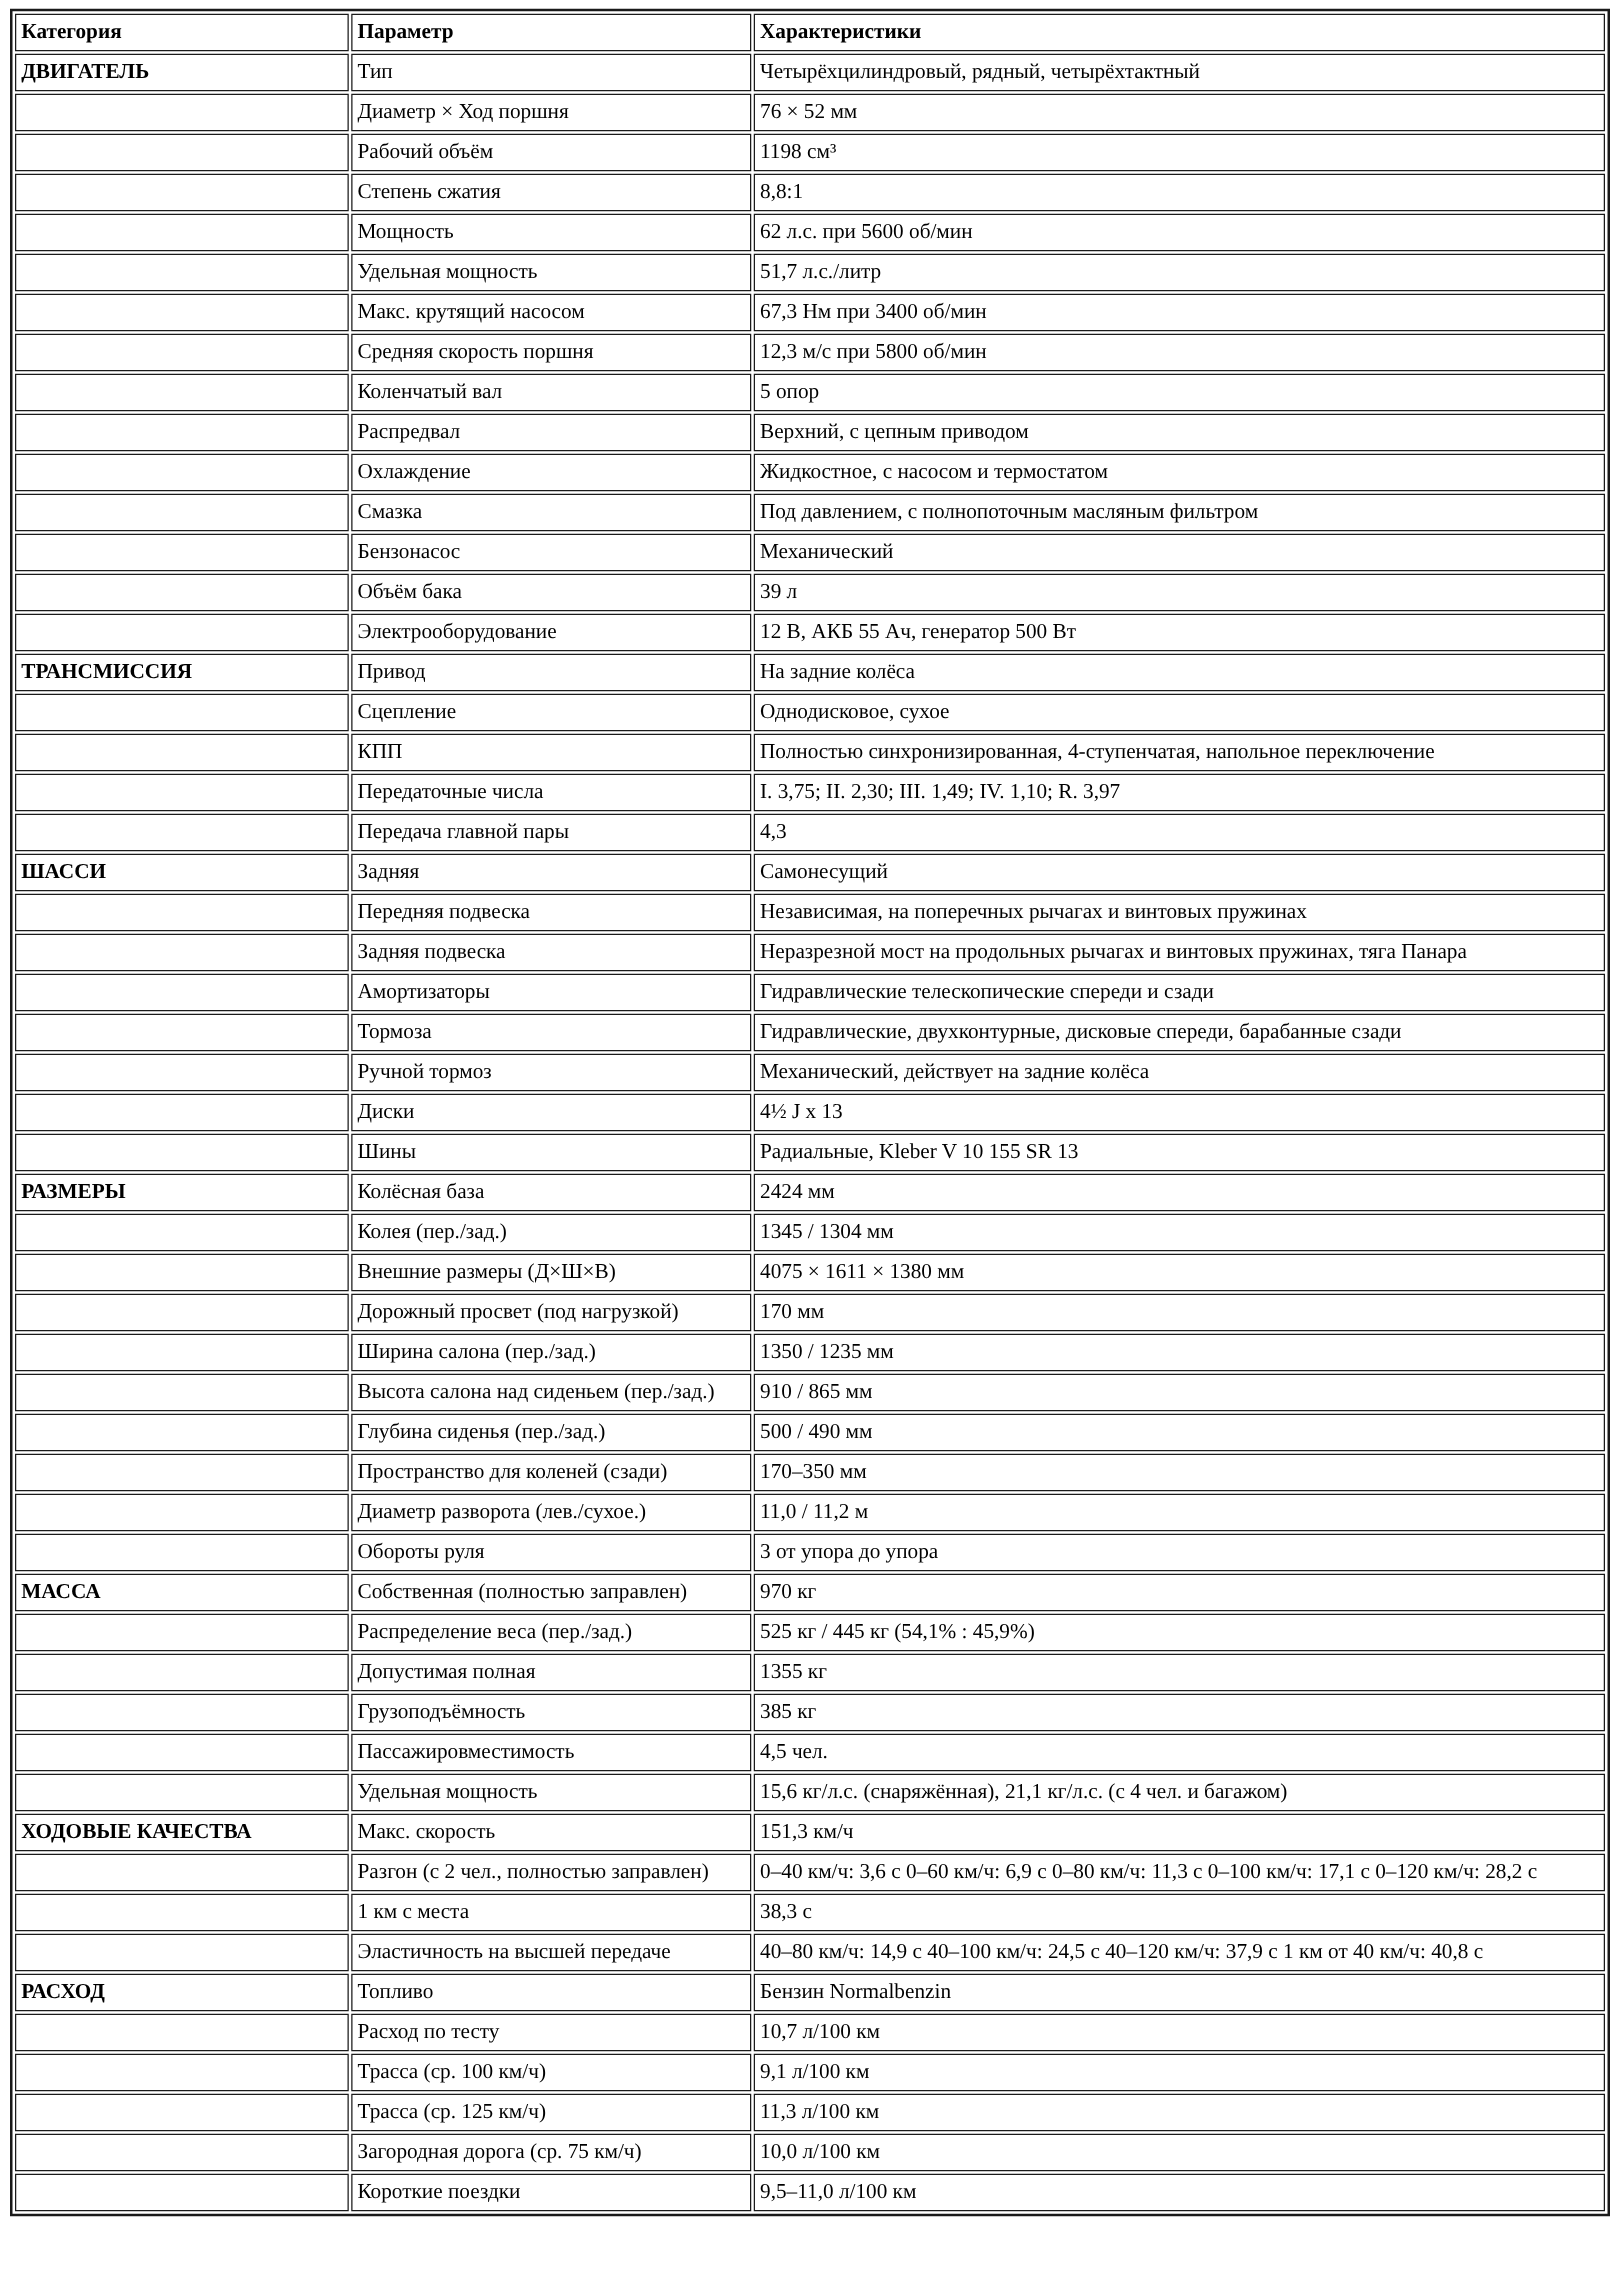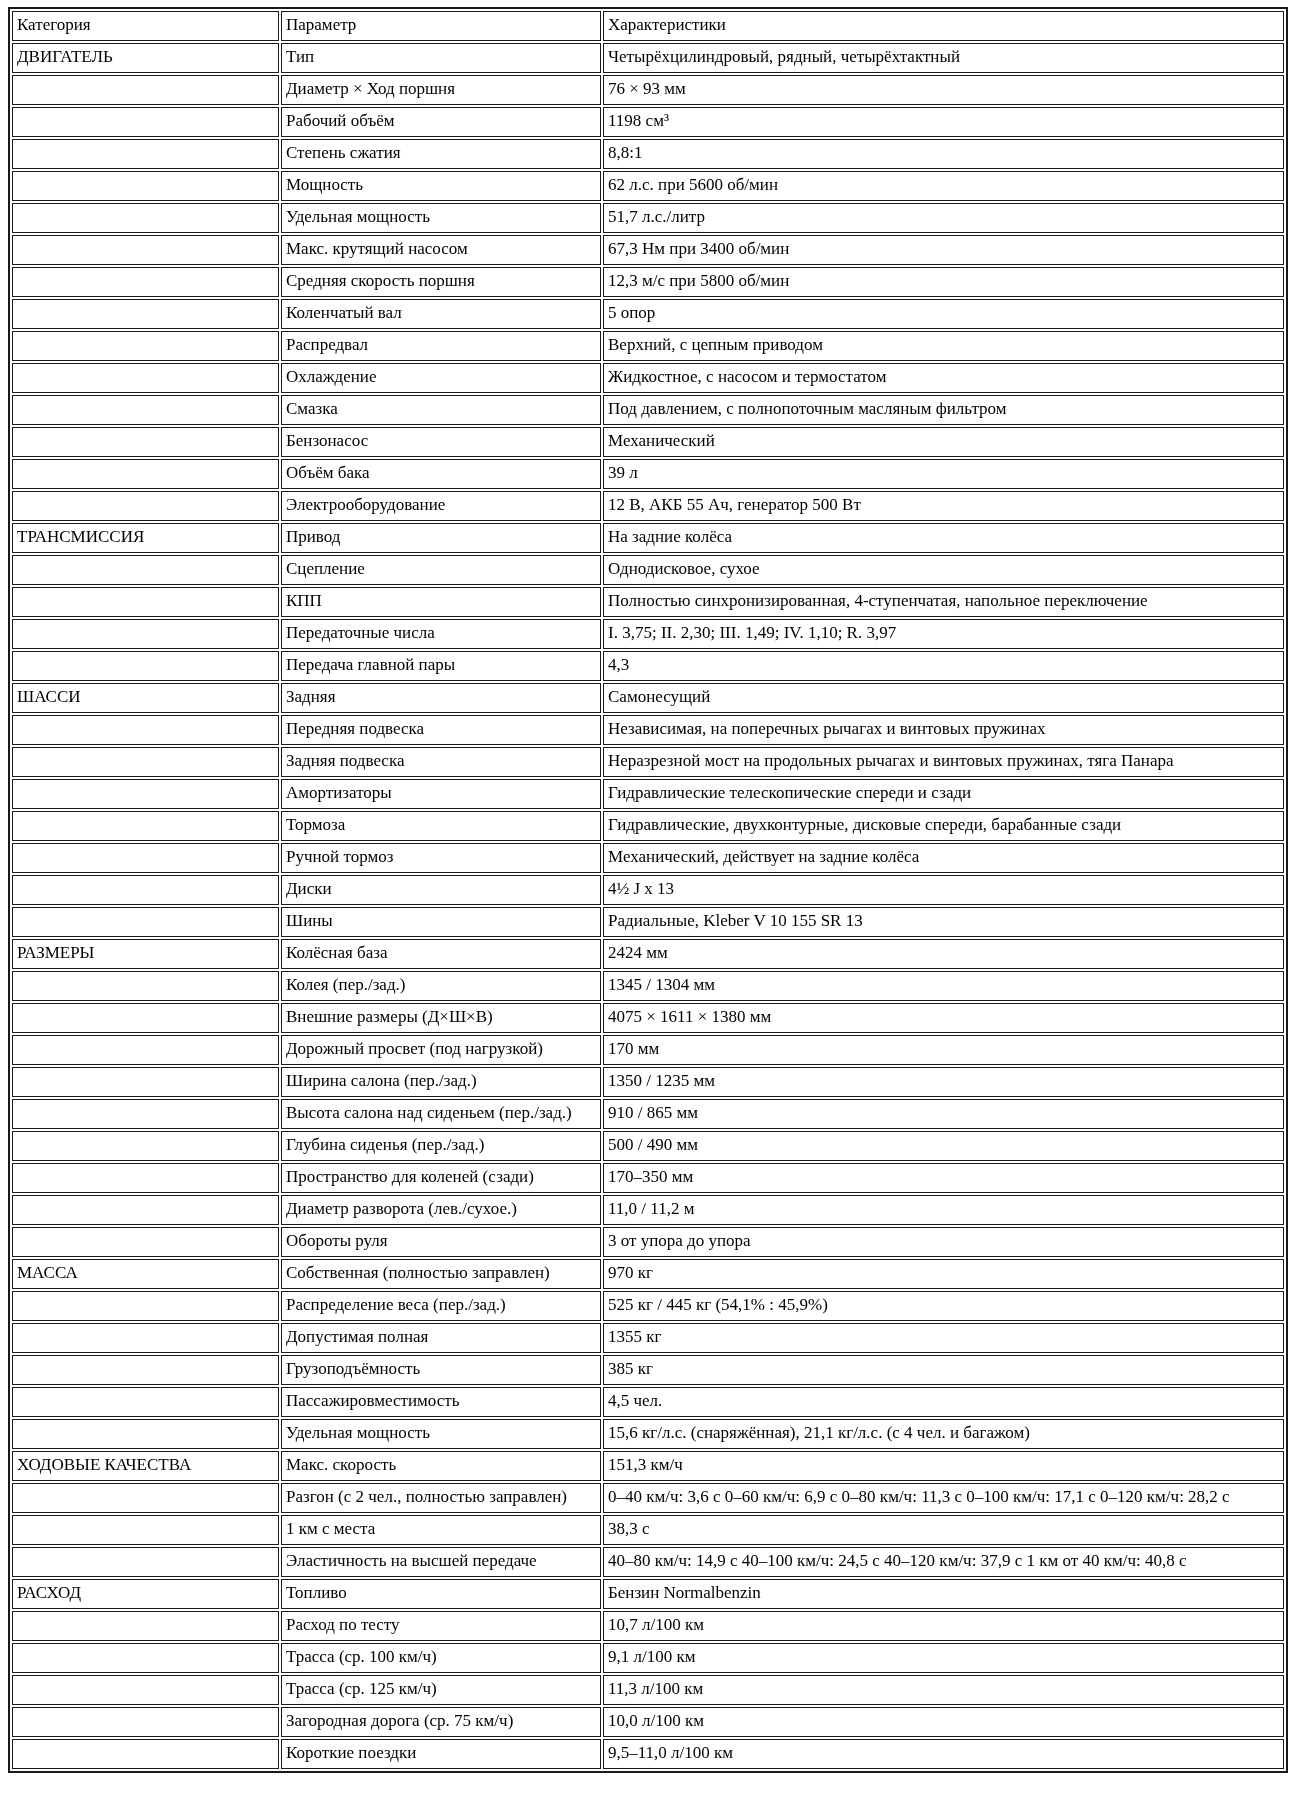--- a/index.html
+++ b/index.html
@@ -29,25 +29,25 @@
     font-size: 17px;
     line-height: 1.3;
     height: 23px;
     vertical-align: middle;
     text-align: left;
     white-space: nowrap;
     overflow: hidden;
     background: #ffffff;
   }
   th {
-    font-weight: normal;
+    font-weight: bold;
     margin-left: 32px;
   }
   td.col-category {
-    font-weight: normal;
+    font-weight: bold;
   }
   col.c1 { width: 267px; }
   col.c2 { width: 320px; }
   col.c3 { width: 681px; }
 </style>
 </head>
 <body>
 
 <table class="spec-table">
   <colgroup>
@@ -64,21 +64,21 @@
   </thead>
   <tbody>
       <tr>
         <td class="col-category">ДВИГАТЕЛЬ</td>
         <td class="col-parameter">Тип</td>
         <td class="col-value">Четырёхцилиндровый, рядный, четырёхтактный</td>
       </tr>
       <tr>
         <td class="col-category"></td>
         <td class="col-parameter">Диаметр × Ход поршня</td>
-        <td class="col-value">76 × 93 мм</td>
+        <td class="col-value">76 × 52 мм</td>
       </tr>
       <tr>
         <td class="col-category"></td>
         <td class="col-parameter">Рабочий объём</td>
         <td class="col-value">1198 см³</td>
       </tr>
       <tr>
         <td class="col-category"></td>
         <td class="col-parameter">Степень сжатия</td>
         <td class="col-value">8,8:1</td>

